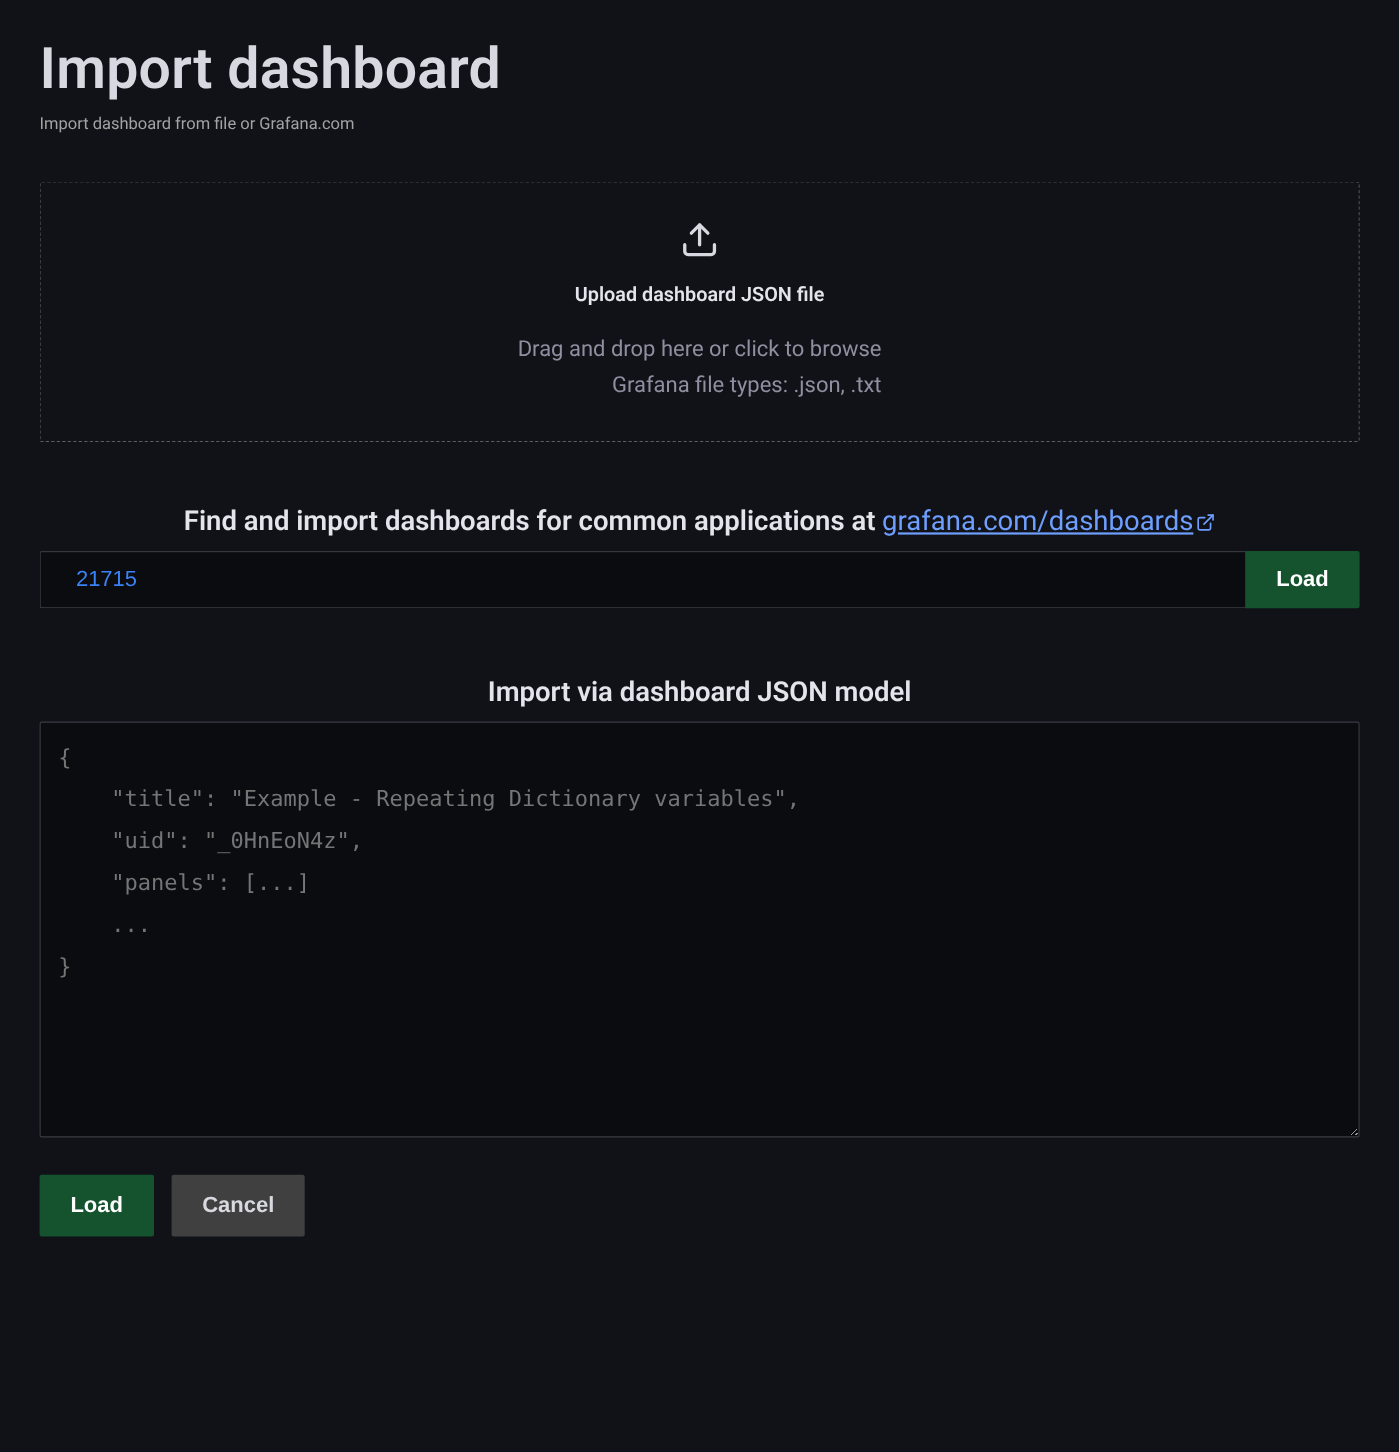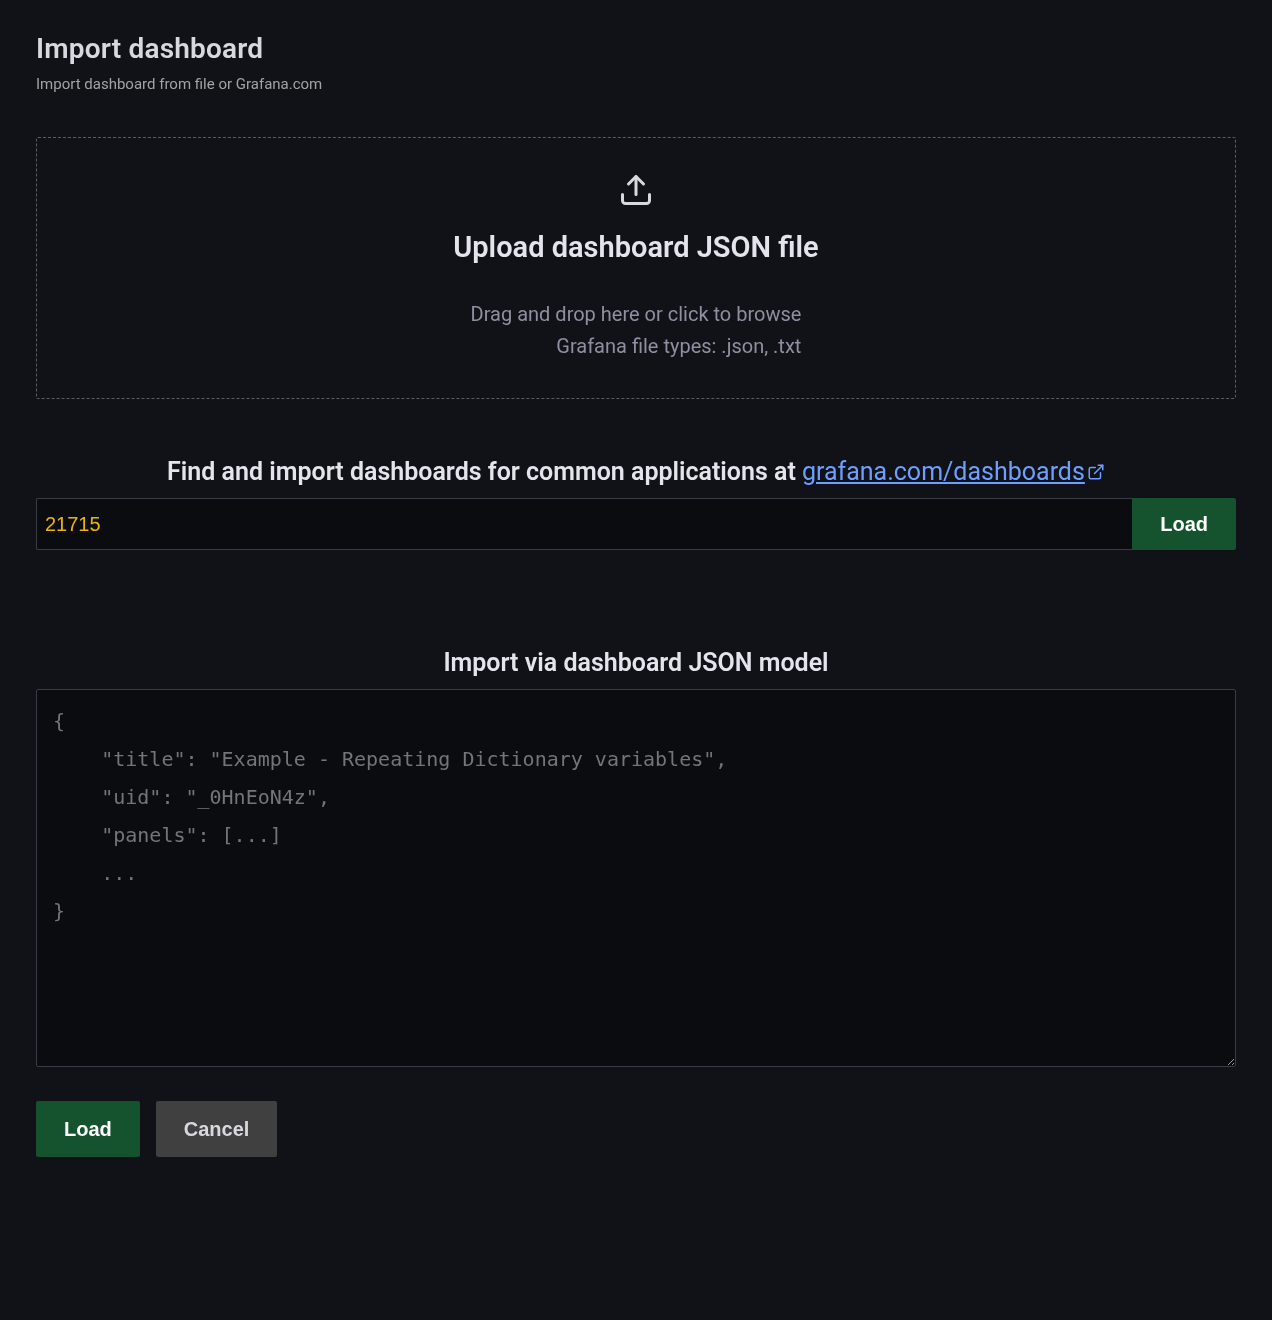--- a/index.html
+++ b/index.html
@@ -10,21 +10,21 @@
   body {
     background: #111217;
     color: #ccccdc;
     font-family: -apple-system, BlinkMacSystemFont, "Segoe UI", Roboto, Helvetica, Arial, sans-serif;
     width: 1272px;
     height: 1320px;
     padding: 32px 36px;
   }
   .page-title {
     color: #d8d9e0;
-    font-size: 28px;
+    font-size: 52px;
     font-weight: 600;
     margin-bottom: 10px;
     letter-spacing: 0.2px;
   }
   .page-subtitle {
     color: #a3a3a3;
     font-size: 15px;
     font-weight: 400;
     margin-bottom: 44px;
   }
@@ -37,23 +37,23 @@
     justify-content: center;
     padding: 34px 20px 36px 20px;
     cursor: pointer;
   }
   .dropzone .upload-icon {
     color: #d8d9e0;
     margin-bottom: 18px;
   }
   .dropzone-title {
     color: #e4e4ec;
-    font-size: 29px;
-    font-weight: 600;
-    margin-bottom: 34px;
+    font-size: 18px;
+    font-weight: 600;
+    margin-bottom: 22px;
   }
   .dropzone-hint {
     color: #8e8fa0;
     font-size: 20px;
     font-weight: 400;
     line-height: 1.6;
     text-align: right;
   }
   .section {
     margin-top: 58px;
@@ -79,23 +79,23 @@
   }
   .input-row {
     display: flex;
     width: 100%;
   }
   .text-input {
     flex: 1;
     background: #0b0c10;
     border: 1px solid #3a3b44;
     border-right: none;
-    color: #eab308;
-    font-size: 20px;
-    padding: 12px 8px;
+    color: #3b82f6;
+    font-size: 20px;
+    padding: 12px 32px;
     outline: none;
     border-radius: 2px 0 0 2px;
   }
   .text-input::placeholder {
     color: #6a6b76;
   }
   .btn {
     font-size: 20px;
     font-weight: 600;
     padding: 12px 24px;
@@ -110,21 +110,21 @@
   }
   .input-row .btn-primary {
     border-radius: 0 2px 2px 0;
     padding: 12px 28px;
   }
   .btn-secondary {
     background: #404040;
     color: #d8d9e0;
   }
   .section-json {
-    margin-top: 98px;
+    margin-top: 62px;
   }
   .json-textarea {
     width: 100%;
     height: 378px;
     background: #0b0c10;
     border: 1px solid #3a3b44;
     color: #888996;
     font-family: ui-monospace, SFMono-Regular, "SF Mono", Menlo, Consolas, monospace;
     font-size: 20px;
     padding: 12px 16px;

